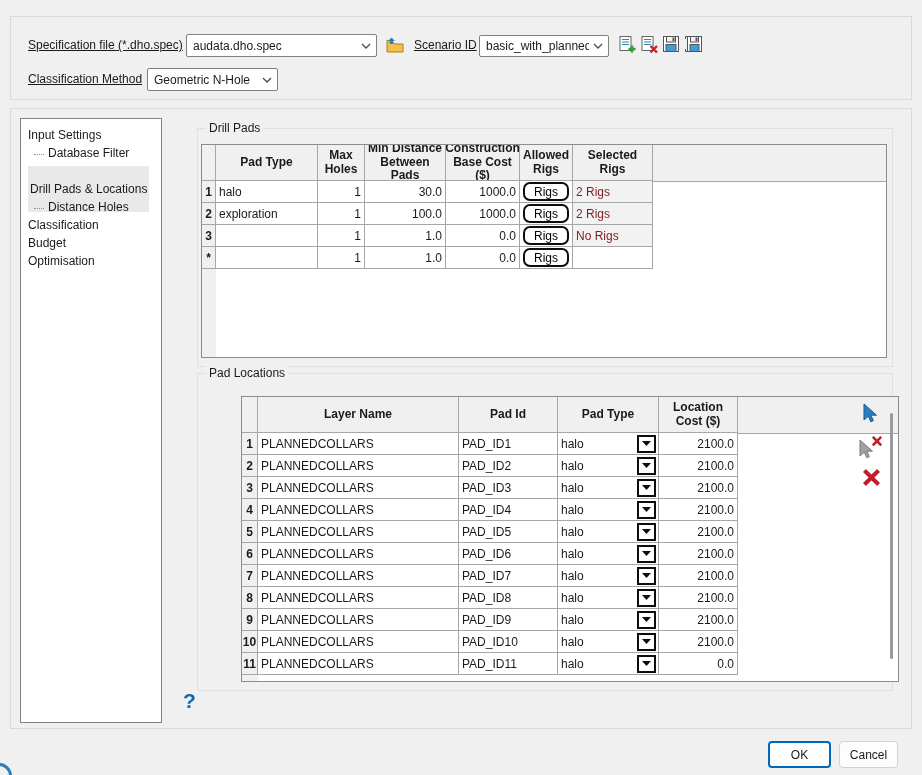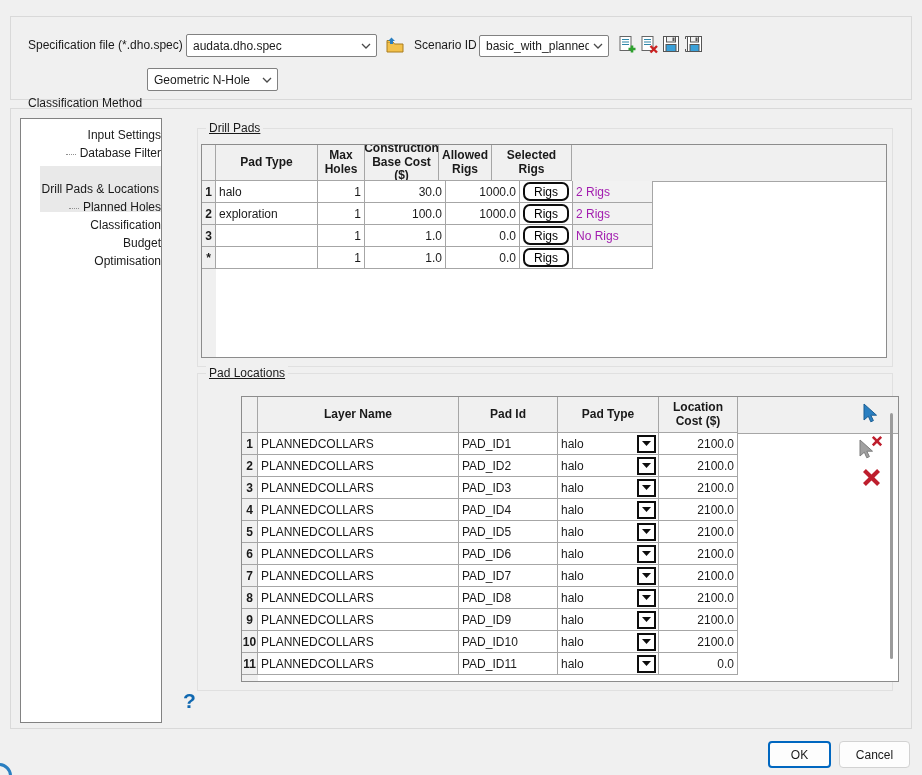--- a/index.html
+++ b/index.html
@@ -1,63 +1,63 @@
 <!DOCTYPE html>
 <html style="--accent_blue: #1068b0; --ok_border: #0067c0; --danger_red: #be1e2d; --select_blue: #2a7fc1; --gray_text: #8a8a8a;"><head>
 <meta charset="utf-8">
 <style>
   html,body{margin:0;padding:0;}
   body{width:922px;height:775px;background:#f0f0f0;font-family:"Liberation Sans","DejaVu Sans",sans-serif;font-size:12px;color:#1a1a1a;}
   .window{position:relative;width:922px;height:775px;overflow:hidden;background:#f0f0f0;}
   .panel{position:absolute;box-sizing:border-box;border:1px solid #d9d9d9;background:#f0f0f0;}
   #top-panel{left:10px;top:16px;width:902px;height:84px;}
   #main-panel{left:10px;top:108px;width:902px;height:621px;}
-  .lbl{position:absolute;white-space:nowrap;}
+  .lbl{position:absolute;white-space:nowrap;text-decoration:underline;}
   .combo{position:absolute;box-sizing:border-box;background:#fff;border:1px solid #818181;border-radius:2px;display:flex;align-items:center;padding:0 5px 0 6px;overflow:hidden;}
   .combo .val{flex:1;white-space:nowrap;overflow:hidden;}
   .chev{flex:0 0 auto;margin-left:4px;display:flex;align-items:center;}
   .iconbtn{position:absolute;width:20px;height:20px;display:flex;align-items:center;justify-content:center;cursor:default;}
   
-  #sidebar{position:absolute;left:9px;top:9px;width:142px;height:605px;box-sizing:border-box;background:#fff;border:1px solid #828282;padding-top:7px;overflow:hidden;text-align:right;}
+  #sidebar{position:absolute;left:9px;top:9px;width:142px;height:605px;box-sizing:border-box;background:#fff;border:1px solid #828282;padding-top:7px;overflow:hidden;}
   .tree-item{height:18px;line-height:18px;padding-left:7px;white-space:nowrap;}
   .tree-item .dots{display:inline-block;width:10px;height:1px;border-bottom:1px dotted #909090;vertical-align:middle;margin:0 4px 0 6px;}
   .tree-item .sel{background:#e9e9e9;padding:16px 2px;}
   
   .gb{position:absolute;box-sizing:border-box;border:1px solid #e0e0e0;}
-  .gb-label{position:absolute;top:-8px;left:8px;background:#f0f0f0;padding:0 3px;line-height:14px;text-decoration:underline;}
+  .gb-label{position:absolute;top:-8px;left:8px;background:#f0f0f0;padding:0 3px;line-height:14px;}
   
   .tblwrap{position:absolute;box-sizing:border-box;background:#fff;border:1px solid #8c8c8c;overflow:hidden;}
   .gutter-strip{position:absolute;left:0;top:0;bottom:0;background:#f0f0f0;}
   .header-strip{position:absolute;left:0;top:0;right:0;height:36px;background:#f0f0f0;border-bottom:1px solid #a6a6a6;}
   .tbl{position:absolute;left:0;top:0;}
   .tr{display:flex;height:22px;}
   .tr.head{height:36px;}
   .td,.th{box-sizing:border-box;border-right:1px solid #a6a6a6;border-bottom:1px solid #a6a6a6;display:flex;align-items:center;overflow:hidden;white-space:nowrap;background:#fff;}
   .th{background:#f0f0f0;font-weight:bold;justify-content:center;text-align:center;white-space:pre-line;line-height:1.15;}
   .gut{background:#f0f0f0;font-weight:bold;justify-content:center;}
   .txt{padding-left:3px;}
   .num{justify-content:flex-end;padding-right:3px;}
-  .dim{background:#f2f2f2;color:#a21caf;}
+  .dim{background:#f2f2f2;color:#7f1d1d;}
   .btncell{justify-content:center;}
   
   .dp-c0{width:14px}.dp-c1{width:102px}.dp-c2{width:47px}.dp-c3{width:81px}.dp-c4{width:74px}.dp-c5{width:53px}.dp-c6{width:80px}
   
   .pl-c0{width:16px}.pl-c1{width:201px}.pl-c2{width:99px}.pl-c3{width:101px}.pl-c4{width:79px}
   .rigs-btn{box-sizing:border-box;width:46px;height:19px;border:2px solid #0d0d0d;border-radius:7px;background:#fff;font-family:inherit;font-size:12px;line-height:1;padding:0;display:flex;align-items:center;justify-content:center;}
   .ddcell{padding:0 2px 0 3px;}
   .ddcell .ddtext{flex:1;overflow:hidden;}
   .dd-btn{box-sizing:border-box;flex:0 0 auto;width:19px;height:18px;border:2px solid #0d0d0d;background:#fff;display:flex;align-items:center;justify-content:center;padding:0;}
   .vscroll{position:absolute;width:3px;background:#9b9b9b;border-radius:2px;}
   .tool-icon{position:absolute;display:flex;align-items:flex-start;}
   #help-btn{position:absolute;left:172px;top:580px;font-size:21px;font-weight:bold;color:var(--accent_blue,#1068b0);cursor:default;}
   
   .btn{position:absolute;box-sizing:border-box;height:27px;top:741px;background:#fdfdfd;border:1px solid #d2d2d2;border-radius:4px;font-family:inherit;font-size:12px;color:#1a1a1a;display:flex;align-items:center;justify-content:center;padding:0;}
   #btn-apply{left:647px;width:110px;}
   #btn-ok{left:768px;width:63px;border:2px solid var(--ok_border,#0067c0);}
-  #btn-cancel{left:839px;width:71px;}
+  #btn-cancel{left:839px;width:59px;}
   #corner-logo{position:absolute;left:-14px;top:763px;width:26px;height:26px;border:3px solid var(--select_blue,#2a7fc1);border-radius:50%;box-sizing:border-box;}
 </style>
 </head>
 <body>
 
 <div class="window">
 
   <div class="panel" id="top-panel">
     <div class="lbl" style="left:17px;top:21px;">Specification file (*.dho.spec)</div>
 
@@ -114,56 +114,58 @@
     <div class="iconbtn" style="left:672px;top:17px;">
       <svg width="19" height="18" viewBox="0 0 19 18">
         <path d="M1.5 4 V1.5 H16 M1.5 14 V16.5 H16" fill="none" stroke="#555"></path>
         <rect x="3.5" y="1.5" width="14" height="15" fill="#fff" stroke="#555"></rect>
         <rect x="6.5" y="1.5" width="8" height="5.5" fill="#f2f2f2" stroke="#555"></rect>
         <rect x="11.5" y="2.5" width="2" height="3.5" fill="#555"></rect>
         <rect x="6" y="9.5" width="9" height="7" fill="#3aa0d8" stroke="#555"></rect>
       </svg>
     </div>
 
-    <div class="lbl" style="left:17px;top:55px;margin-top:24px;">Classification Method</div>
+    <div class="lbl" style="left:17px;top:55px;">Classification Method</div>
     <div class="combo" style="left:136px;top:51px;width:131px;height:23px;align-items:center;">
       <span class="val">Geometric N-Hole</span>
       <span class="chev">
         <svg width="10" height="6" viewBox="0 0 10 6">
             <path d="M1 1 L5 5 L9 1" stroke="#4a4a4a" stroke-width="1.3" fill="none"></path>
           </svg>
       </span>
     </div>
   </div>
 
   <div class="panel" id="main-panel">
 
     <div id="sidebar">
       <div class="tree-item"><span>Input Settings</span></div>
       <div class="tree-item"><span class="dots"></span><span>Database Filter</span></div>
       <div class="tree-item"><span class="dots"></span><span>Block Selection</span></div>
       <div class="tree-item"><span class="sel">Drill Pads &amp; Locations</span></div>
-      <div class="tree-item"><span class="dots"></span><span>Planned Holes</span></div>
+      <div class="tree-item"><span class="dots"></span><span>Distance Holes</span></div>
       <div class="tree-item"><span>Classification</span></div>
       <div class="tree-item"><span>Budget</span></div>
       <div class="tree-item"><span>Optimisation</span></div>
     </div>
 
     <div class="gb" style="left:186px;top:19px;width:696px;height:239px;">
       <span class="gb-label">Drill Pads</span>
     </div>
     <div class="tblwrap" style="left:190px;top:35px;width:686px;height:214px;">
       <div class="gutter-strip" style="width:14px;"></div>
       <div class="header-strip"></div>
       <div class="tbl">
         <div class="tr head">
           <div class="th dp-c0"></div>
           <div class="th dp-c1">Pad Type</div>
           <div class="th dp-c2">Max
 Holes</div>
+          <div class="th dp-c3">Min Distance
+Between Pads</div>
           <div class="th dp-c4">Construction
 Base Cost ($)</div>
           <div class="th dp-c5">Allowed
 Rigs</div>
           <div class="th dp-c6">Selected
 Rigs</div>
         </div>
         <div class="tr">
           <div class="td gut dp-c0">1</div>
           <div class="td txt dp-c1">halo</div>

